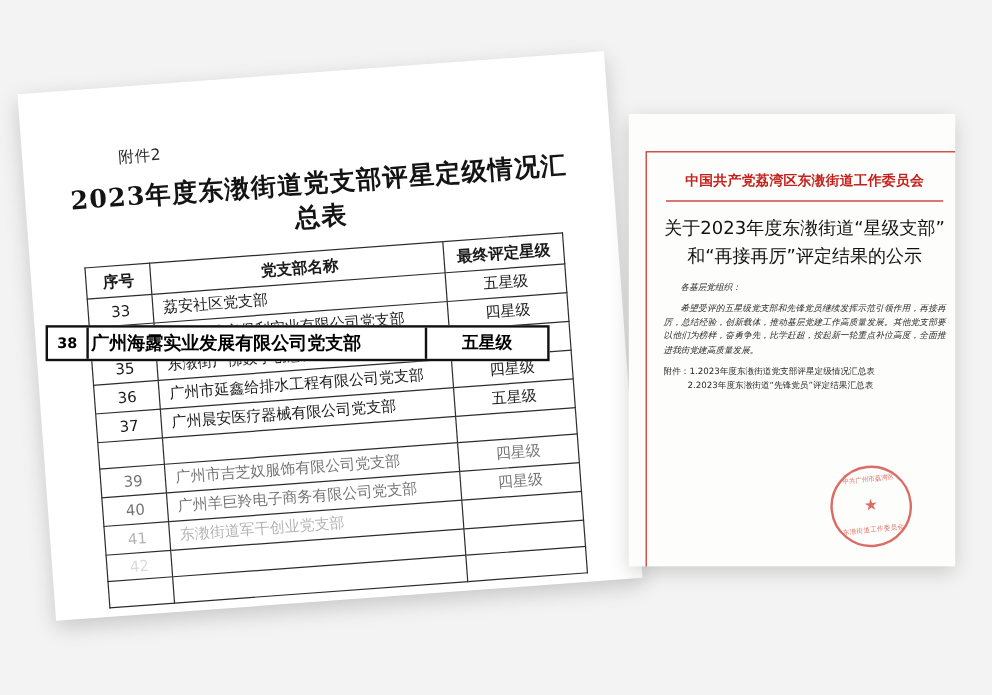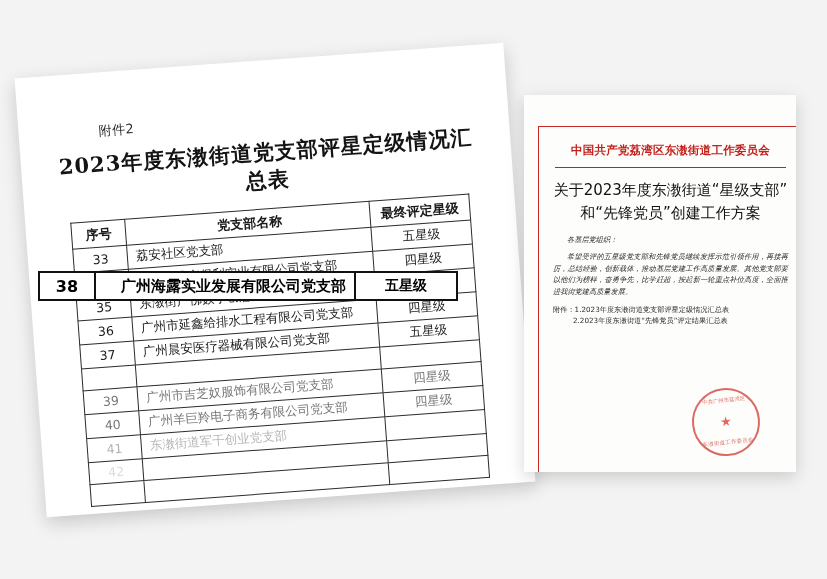--- a/index.html
+++ b/index.html
@@ -95,38 +95,38 @@
     width: 420px;
     height: 30px;
     border: 2px solid #111;
     background: #ffffff;
     box-sizing: border-box;
     display: flex;
     align-items: center;
     z-index: 5;
   }
   #highlight-box .hl-no {
-    width: 56px;
-    text-align: center;
-    font-size: 16px;
+    width: 34px;
+    text-align: center;
+    font-size: 12px;
     font-weight: bold;
     color: #000;
     border-right: 2px solid #111;
     height: 100%;
     display: flex;
     align-items: center;
     justify-content: center;
     box-sizing: border-box;
   }
   #highlight-box .hl-name {
     flex: 1;
     font-size: 15px;
     font-weight: bold;
     color: #000;
-    padding-left: 25px;
+    padding-left: 2px;
     border-right: 2px solid #111;
     height: 100%;
     display: flex;
     align-items: center;
     box-sizing: border-box;
   }
   #highlight-box .hl-star {
     width: 100px;
     text-align: center;
     font-size: 14px;
@@ -330,21 +330,21 @@
     <div class="hl-star">五星级</div>
   </div>
 
   <div id="right-doc">
     <div id="right-inner">
       <div class="red-header">中国共产党荔湾区东漖街道工作委员会</div>
       <div class="red-rule"></div>
 
       <div class="notice-title">
         <div>关于2023年度东漖街道“星级支部”</div>
-        <div>和“先锋党员”创建工作方案</div>
+        <div>和“再接再厉”评定结果的公示</div>
       </div>
 
       <p class="body-line body-indent body-block">各基层党组织：</p>
       <p class="body-line body-indent body-block">希望受评的五星级党支部和先锋党员继续发挥示范引领作用，再接再厉，总结经验，创新载体，推动基层党建工作高质量发展。其他党支部要以他们为榜样，奋勇争先，比学赶超，按起新一轮重点补位高度，全面推进我街党建高质量发展。</p>
 
       <div class="attach-list">
         <div>附件：1.2023年度东漖街道党支部评星定级情况汇总表</div>
         <div style="padding-left:20px">2.2023年度东漖街道“先锋党员”评定结果汇总表</div>
       </div>
 

